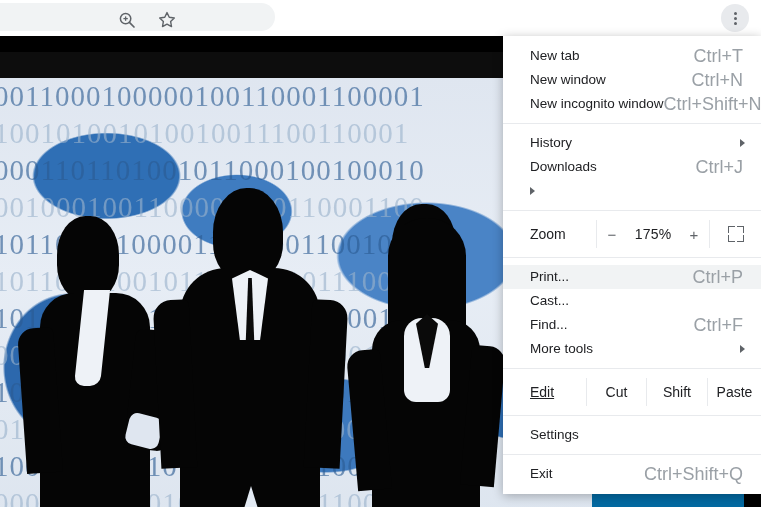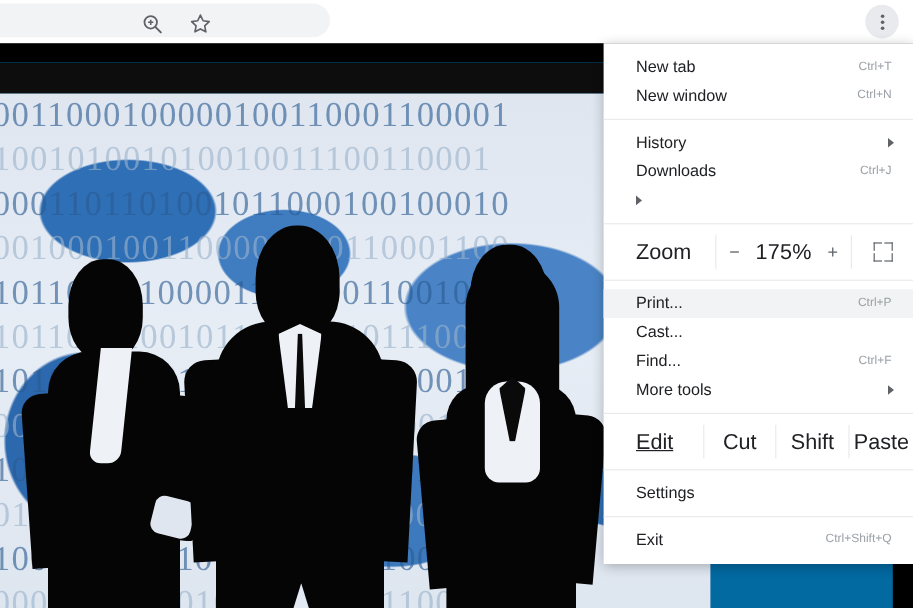--- a/index.html
+++ b/index.html
@@ -144,21 +144,21 @@
     line-height: 24px;
     padding: 0 14px 0 27px;
     display: flex;
     align-items: center;
     white-space: nowrap;
   }
   .mi.hl { background: #f1f3f4; align-items: center; }
   .mi .label { flex: 1 1 auto; }
   .mi .accel {
     color: #9aa0a6;
-    font-size: 10px;
+    font-size: 18px;
     padding-right: 4px;
   }
   .mi .arrow {
     width: 0; height: 0;
     border-left: 5px solid #5f6368;
     border-top: 4px solid transparent;
     border-bottom: 4px solid transparent;
     margin-right: 2px;
   }
   .sep {
@@ -170,21 +170,21 @@
   
   .split {
     display: flex;
     align-items: stretch;
     height: 32px;
   }
   .split .cell {
     display: flex;
     align-items: center;
     justify-content: center;
-    font-size: 18px;
+    font-size: 14px;
     color: #202124;
     box-sizing: border-box;
   }
   .split .cell.lbl {
     justify-content: flex-start;
     padding-left: 27px;
   }
   .vline { width: 1px; background: #e8eaed; margin: 2px 0; flex: 0 0 1px; }
 
   .zoom-row .lbl { width: 93px; }
@@ -303,20 +303,24 @@
   <div class="menu">
 
     <div class="mi">
       <span class="label">New tab</span>
       <span class="accel">Ctrl+T</span>
     </div>
     <div class="mi">
       <span class="label">New window</span>
       <span class="accel">Ctrl+N</span>
     </div>
+    <div class="mi">
+      <span class="label">New incognito window</span>
+      <span class="accel">Ctrl+Shift+N</span>
+    </div>
 
     <div class="sep"></div>
 
     <div class="mi">
       <span class="label">History</span>
       <span class="arrow"></span>
     </div>
     <div class="mi">
       <span class="label">Downloads</span>
       <span class="accel">Ctrl+J</span>

